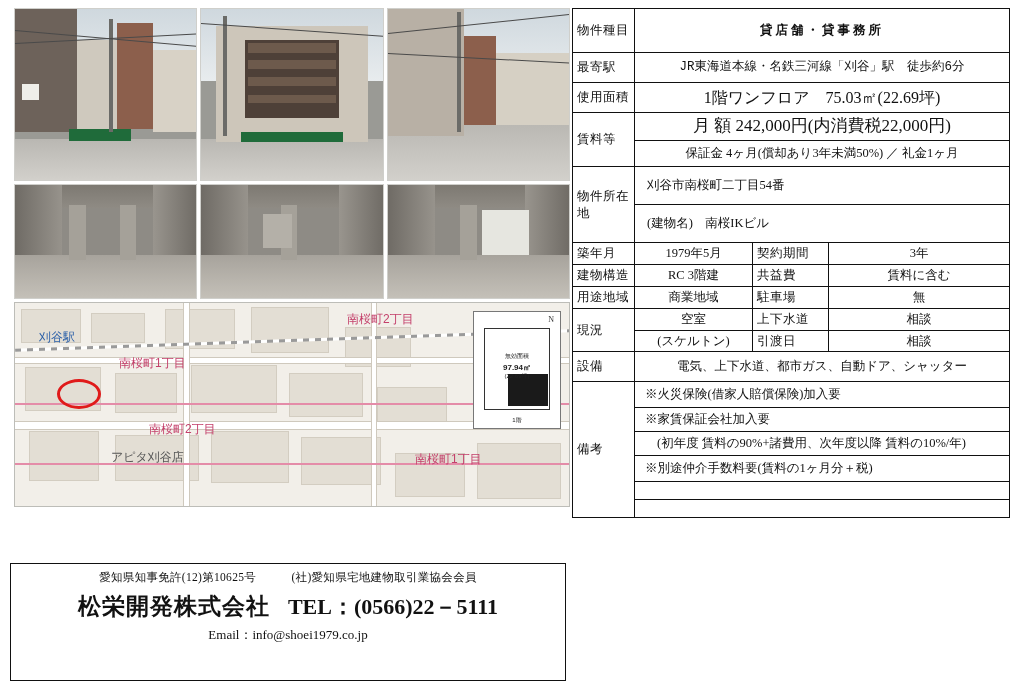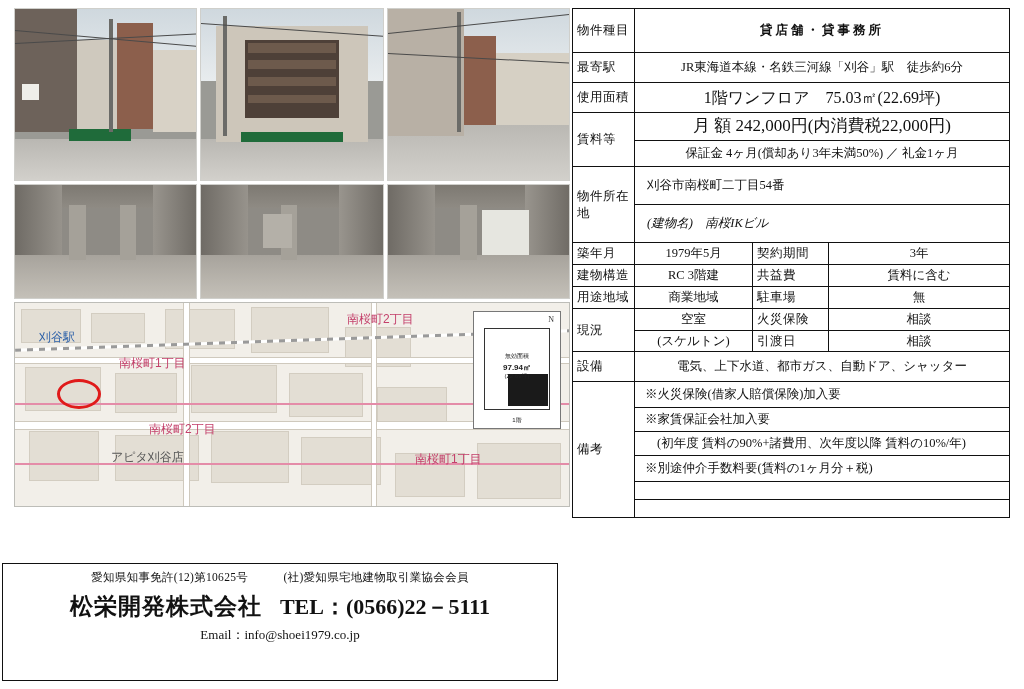--- a/index.html
+++ b/index.html
@@ -209,21 +209,21 @@
     padding-left: 12px !important;
   }
   .small { font-size: 10.5px; }
   .rent-note { font-size: 12px; text-align: center; }
   .note-cell { font-size: 12px; padding-left: 10px !important; }
   .note-sub { font-size: 11px; padding-left: 22px !important; }
 
   
   .company {
     position: absolute;
-    left: 2px;
+    left: 10px;
     top: 563px;
     width: 556px;
     height: 118px;
     border: 1px solid #111;
     text-align: center;
   }
   .company .lic {
     font-size: 11.5px;
     margin-top: 6px;
     letter-spacing: 0.3px;
@@ -401,39 +401,39 @@
   </div>
 
   <table class="spec">
     <tbody>
         <tr>
       <td class="lbl">物件種目</td>
       <td class="big" colspan="3" style="height:44px;">貸店舗・貸事務所</td>
     </tr>
     <tr>
       <td class="lbl">最寄駅</td>
-      <td class="mid" colspan="3" style="height:30px;">JR東海道本線・名鉄三河線「刈谷」駅　徒歩約6分</td>
+      <td class="mid" colspan="3" style="height:30px;font-family:Liberation Mono, monospace;">JR東海道本線・名鉄三河線「刈谷」駅　徒歩約6分</td>
     </tr>
     <tr>
       <td class="lbl">使用面積</td>
       <td class="mid" colspan="3" style="height:30px;font-size:16px;">1階ワンフロア　75.03㎡(22.69坪)</td>
     </tr>
     <tr>
       <td class="lbl" rowspan="2">賃料等</td>
       <td class="mid" colspan="3" style="height:28px;font-size:17px;">月 額 242,000円(内消費税22,000円)</td>
     </tr>
     <tr>
       <td class="rent-note" colspan="3" style="height:26px;">保証金 4ヶ月(償却あり3年未満50%) ／ 礼金1ヶ月</td>
     </tr>
     <tr>
       <td class="lbl" rowspan="2">物件所在地</td>
       <td class="addr" colspan="3" style="height:38px;">刈谷市南桜町二丁目54番</td>
     </tr>
     <tr>
-      <td class="addr" colspan="3" style="height:38px;font-style:italic;">(建物名)　南桜IKビル</td>
+      <td class="addr" colspan="3" style="height:38px;">(建物名)　南桜IKビル</td>
     </tr>
     <tr>
       <td class="lbl">築年月</td>
       <td class="ctr" style="width:118px;">1979年5月</td>
       <td class="lbl" style="width:76px;">契約期間</td>
       <td class="ctr">3年</td>
     </tr>
     <tr>
       <td class="lbl">建物構造</td>
       <td class="ctr">RC 3階建</td>
@@ -442,21 +442,21 @@
     </tr>
     <tr>
       <td class="lbl">用途地域</td>
       <td class="ctr">商業地域</td>
       <td class="lbl">駐車場</td>
       <td class="ctr">無</td>
     </tr>
     <tr>
       <td class="lbl" rowspan="2">現況</td>
       <td class="ctr">空室</td>
-      <td class="lbl">火災保険</td>
+      <td class="lbl">上下水道</td>
       <td class="ctr">相談</td>
     </tr>
     <tr>
       <td class="ctr small">(スケルトン)</td>
       <td class="lbl">引渡日</td>
       <td class="ctr">相談</td>
     </tr>
     <tr>
       <td class="lbl">設備</td>
       <td class="ctr" colspan="3" style="height:30px;">電気、上下水道、都市ガス、自動ドア、シャッター</td>

